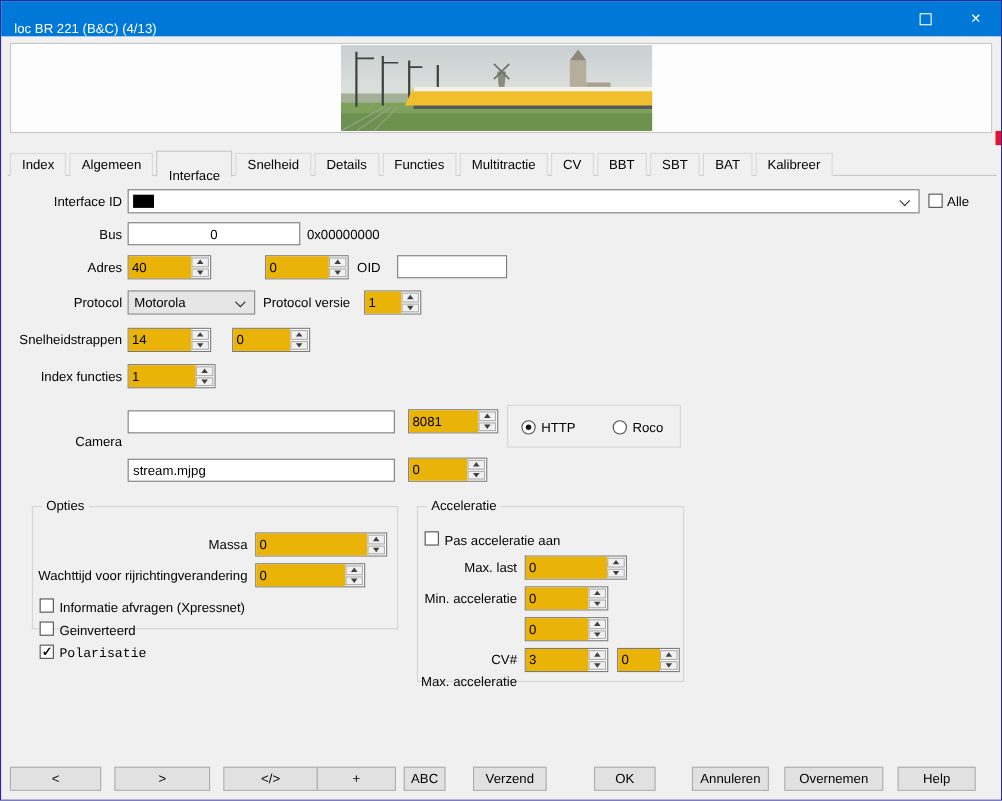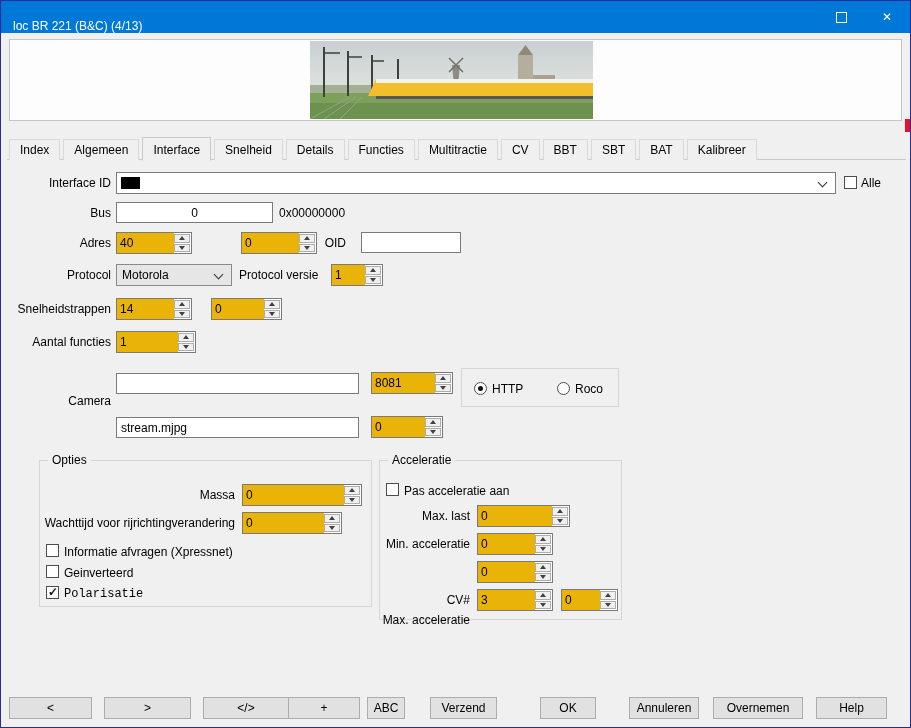--- a/index.html
+++ b/index.html
@@ -14,21 +14,21 @@
   .title{padding-left:12px;font-size:12px;}
   .cap-btns{margin-left:auto;display:flex;height:32px;}
   .cap-btn{width:46px;height:32px;display:flex;align-items:center;justify-content:center;color:#fff;cursor:default;}
   .max-glyph{width:9px;height:9px;border:1px solid #fff;display:block;}
   
   .banner{position:absolute;left:8px;top:38px;width:893px;height:82px;background:#fdfdfd;border:1px solid #c6c6c6;box-sizing:border-box;}
   .photo{position:absolute;left:309px;top:40px;width:283px;height:78px;}
   
   .tabs{position:absolute;left:8px;top:135px;height:24px;display:flex;align-items:flex-end;z-index:3;}
   .tab{height:21px;box-sizing:border-box;padding:3px 10px 0 10px;margin-right:3px;background:#f0f0f0;border:1px solid #d9d9d9;border-bottom:none;white-space:nowrap;margin-top:45px;}
-  .tab.active{height:24px;padding-top:5px;background:#f0f0f0;border:1px solid #c9c9c9;border-bottom:1px solid #f0f0f0;margin-bottom:-1px;}
+  .tab.active{height:24px;padding-top:15px;background:#f0f0f0;border:1px solid #c9c9c9;border-bottom:1px solid #f0f0f0;margin-bottom:-1px;}
   .tabline{position:absolute;left:6px;top:158px;width:899px;height:0;border-top:1px solid #c9c9c9;z-index:1;}
   
   .lbl{position:absolute;white-space:nowrap;line-height:14px;}
   .r{text-align:right;}
   .tb{position:absolute;box-sizing:border-box;height:21px;border:1px solid #7a7a7a;background:#fff;padding:2px 4px;font:inherit;outline:none;}
   .combo{position:absolute;box-sizing:border-box;height:22px;border:1px solid #7a7a7a;background:#fff;}
   .combo.gray{background:#e6e6e6;border-color:#8a8a8a;}
   .combo .txt{position:absolute;left:5px;top:3px;white-space:nowrap;}
   .chev{position:absolute;right:9px;top:6px;width:6px;height:6px;border-right:1.4px solid #333;border-bottom:1.4px solid #333;transform:rotate(45deg);}
   .swatch{position:absolute;left:4px;top:4px;width:19px;height:12px;background:#000;}
@@ -194,21 +194,21 @@
     <div class="btns">
         <div class="sb">
           <i class="tu"></i>
         </div>
         <div class="sb">
           <i class="td"></i>
         </div>
       </div>
   </div>
 
-  <div class="lbl r" style="right:799px;top:334px;">Aantal functies</div>
+  <div class="lbl r" style="right:799px;top:334px;">Index functies</div>
   <div class="spin" style="left:115px;top:330px;width:80px;">
     <input value="1" style="">
     <div class="btns">
         <div class="sb">
           <i class="tu"></i>
         </div>
         <div class="sb">
           <i class="td"></i>
         </div>
       </div>
@@ -239,21 +239,21 @@
     <div class="btns">
         <div class="sb">
           <i class="tu"></i>
         </div>
         <div class="sb">
           <i class="td"></i>
         </div>
       </div>
   </div>
 
-  <div class="group" style="left:38px;top:459px;width:333px;height:147px;">
+  <div class="group" style="left:28px;top:459px;width:333px;height:112px;">
     <span class="legend">Opties</span>
     <div class="lbl r" style="right:136px;top:27px;">Massa</div>
     <div class="spin" style="left:202px;top:23px;width:120px;">
       <input value="0" style="">
       <div class="btns">
           <div class="sb">
             <i class="tu"></i>
           </div>
           <div class="sb">
             <i class="td"></i>

